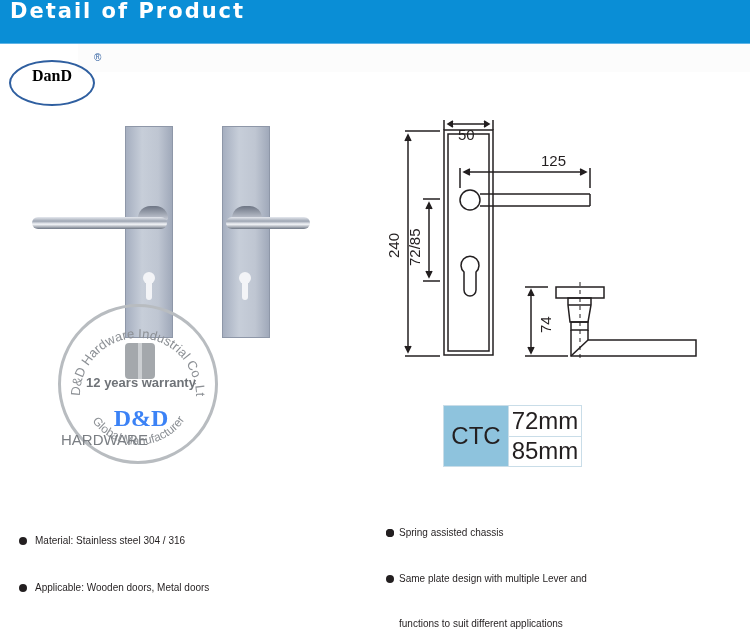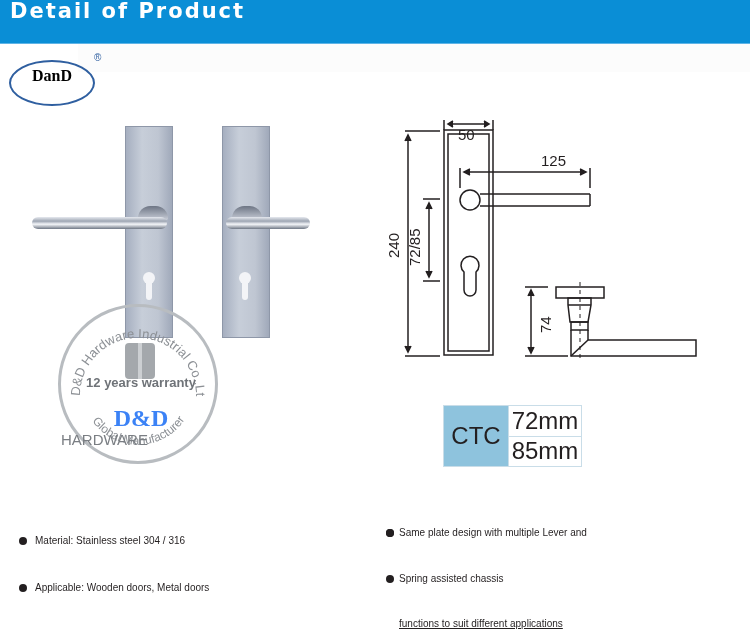--- a/index.html
+++ b/index.html
@@ -163,16 +163,16 @@
 </tbody>
   </table>
 
 <ul class="bullets bl-left">
   <li><span class="dot"></span><span>Material: Stainless steel 304 / 316</span></li>
   <li><span class="dot"></span><span>Applicable: Wooden doors, Metal doors</span></li>
 </ul>
 
 <ul class="bullets bl-right">
   <li><span class="dot"></span></li>
+  <li><span class="dot"></span><span>Spring assisted chassis</span></li>
   <li><span class="dot"></span><span>Same plate design with multiple Lever and</span></li>
-  <li><span class="dot"></span><span>Spring assisted chassis</span></li>
-  <li class="cont" style="padding-left:13px;text-decoration:underline;"><span>functions to suit different applications</span></li>
+  <li class="cont" style="padding-left:13px;"><span>functions to suit different applications</span></li>
 </ul>
 
 </body></html>

